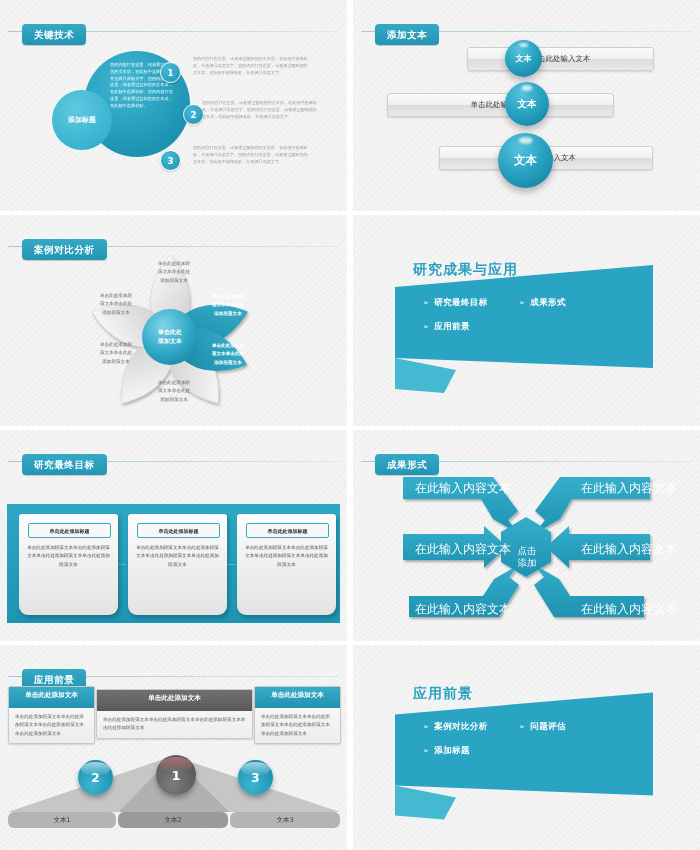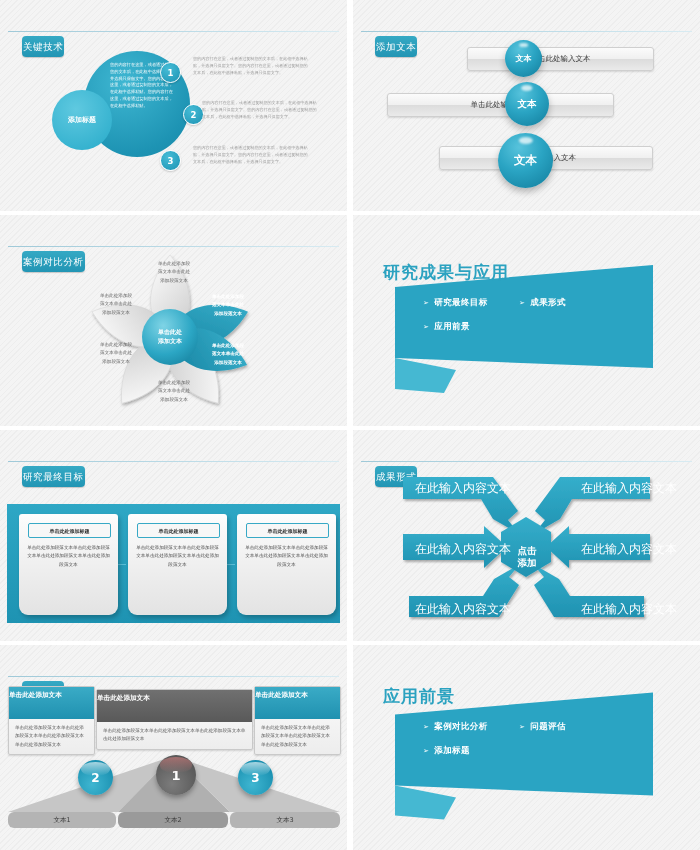--- a/index.html
+++ b/index.html
@@ -24,24 +24,24 @@
         rgba(0,0,0,0) 1px, rgba(0,0,0,0) 4px),
       #f4f4f4;
   }
   
   .hdr{position:absolute;left:0;top:20px;width:100%;height:22px;}
   .hdr .rule{
     position:absolute;left:8px;right:8px;top:11px;height:1px;
     background:linear-gradient(to right,#9fc9d8 0%,#bfdde8 60%,#d8ebf2 100%);
   }
   .hdr .tag{
-    position:absolute;left:22px;top:16px;height:21px;line-height:21px;
-    padding:0 1px;border-radius:4px;
+    position:absolute;left:22px;top:4px;height:21px;line-height:21px;
+    padding:0 12px;border-radius:4px;
     background:linear-gradient(to bottom,#35a9c4,#2295b4);
-    color:#ffffff;font-size:9.5px;font-weight:normal;letter-spacing:.6px;
+    color:#ffffff;font-size:9.5px;font-weight:bold;letter-spacing:.6px;
     box-shadow:0 1px 1px rgba(0,0,0,.18);
   }
   
   .s1 .bigc{
     position:absolute;left:84px;top:51px;width:106px;height:106px;border-radius:50%;
     background:radial-gradient(circle at 38% 30%,#3fb7d2,#1d93b3 72%,#1a87a6);
   }
   .s1 .smc{
     position:absolute;left:52px;top:90px;width:60px;height:60px;border-radius:50%;
     background:radial-gradient(circle at 40% 32%,#5fc9e0,#35b2cf 75%);
@@ -91,22 +91,22 @@
     width:26%;height:13%;transform:translateX(-50%);
     border-radius:50%;background:rgba(255,255,255,.72);filter:blur(1px);
   }
   .s2 .sp1{left:152px;top:40px;width:37px;height:37px;font-size:8px;}
   .s2 .sp2{left:152px;top:82px;width:44px;height:44px;font-size:9.5px;}
   .s2 .sp3{left:145px;top:133px;width:55px;height:55px;font-size:11.5px;}
   
   .s3 .stage{position:absolute;left:0;top:26px;width:347px;height:185px;}
   
   .banner .title{
-    position:absolute;left:30px;top:46px;
-    color:#2ba2c0;font-size:17px;font-weight:bold;letter-spacing:1px;
+    position:absolute;left:60px;top:46px;
+    color:#2ba2c0;font-size:14px;font-weight:bold;letter-spacing:1px;
   }
   .banner .shp{position:absolute;left:0;top:0;width:347px;height:211px;}
   .banner .items{position:absolute;left:70px;top:82px;width:230px;}
   .banner .row{display:flex;margin-bottom:12px;}
   .banner .it{
     color:#ffffff;font-size:8.5px;font-weight:bold;letter-spacing:.4px;
     display:flex;align-items:center;
   }
   .banner .it .arw{font-size:7px;margin-right:5px;}
   .banner .it:first-child{width:96px;}
@@ -135,31 +135,31 @@
   }
   .s5 .tick{position:absolute;width:8px;height:1px;background:#5bbdd6;top:134px;}
   
   .s6 .stage{position:absolute;left:0;top:24px;width:347px;height:187px;}
   .s6 .lbl{
     position:absolute;color:#ffffff;font-size:12px;font-weight:normal;
     white-space:nowrap;pointer-events:none;
   }
   .s6 .hexlbl{
     position:absolute;left:150px;top:91px;width:48px;
-    text-align:center;color:#ffffff;font-size:9.5px;font-weight:bold;line-height:1.25;
+    text-align:center;color:#ffffff;font-size:9.5px;font-weight:normal;line-height:1.25;
   }
   
   .s7 .box{
     position:absolute;
     background:linear-gradient(to bottom,#fcfcfc,#ededed);
     border:1px solid #c9c9c9;border-radius:2px;
     box-shadow:0 1px 2px rgba(0,0,0,.14);
   }
   .s7 .box .bh{
-    height:32px;line-height:16px;
+    height:21px;line-height:16px;text-align:center;
     font-size:6.6px;font-weight:bold;color:#ffffff;
     background:linear-gradient(to bottom,#3aabc6,#2091b0);
   }
   .s7 .box.grey .bh{background:linear-gradient(to bottom,#707070,#595959);}
   .s7 .box .bb{padding:5px 6px;font-size:4.6px;line-height:1.85;color:#555555;}
   .s7 .bx1{left:8px;top:41px;width:85px;}
   .s7 .bx2{left:96px;top:44px;width:155px;}
   .s7 .bx3{left:254px;top:41px;width:85px;}
   .s7 .pyr{position:absolute;left:0;top:105px;width:347px;height:101px;}
   .s7 .nsph{

